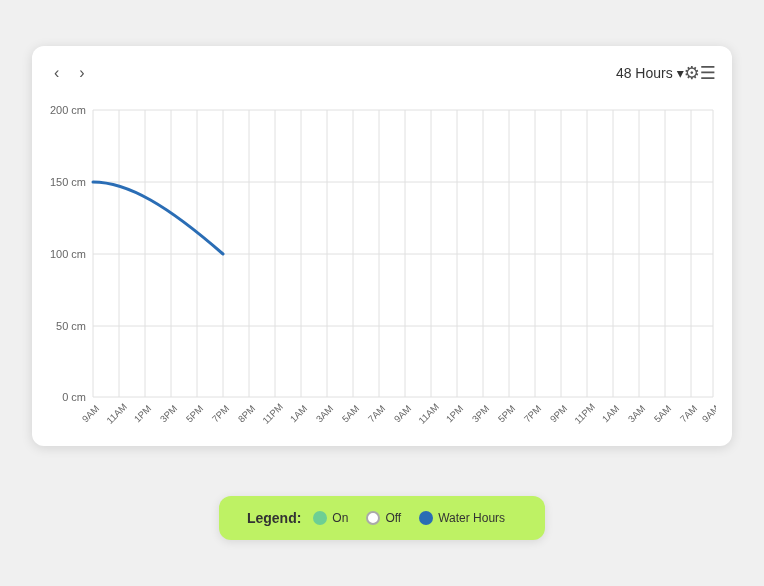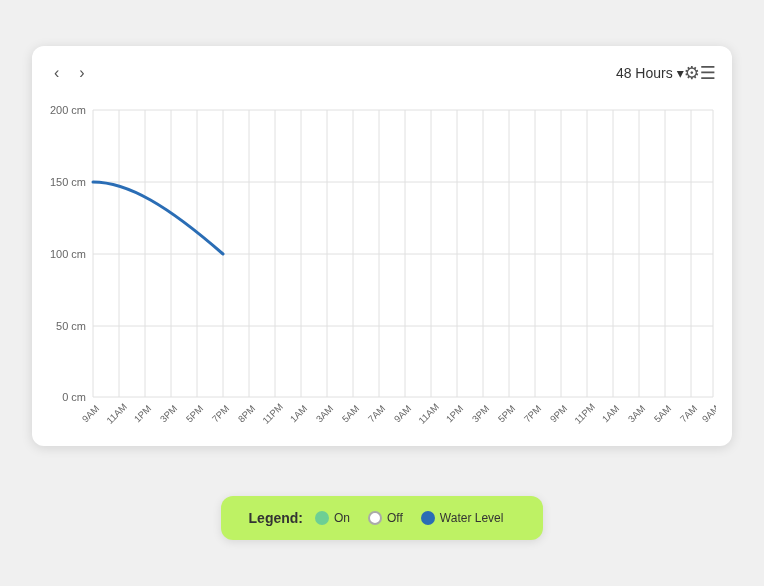--- a/index.html
+++ b/index.html
@@ -226,16 +226,16 @@
     <div class="legend-item">
       <div class="legend-dot" style="background:#6dcf94; border: 2px solid #6dcf94;"></div>
       <span class="legend-item-text">On</span>
     </div>
     <div class="legend-item">
       <div class="legend-dot" style="background:#fff; border: 2px solid #aaa;"></div>
       <span class="legend-item-text">Off</span>
     </div>
     <div class="legend-item">
       <div class="legend-dot" style="background:#2a6db5; border: 2px solid #2a6db5;"></div>
-      <span class="legend-item-text">Water Level</span>
+      <span class="legend-item-text">Water Hours</span>
     </div>
   </div>
 </div>
 
 </body></html>

